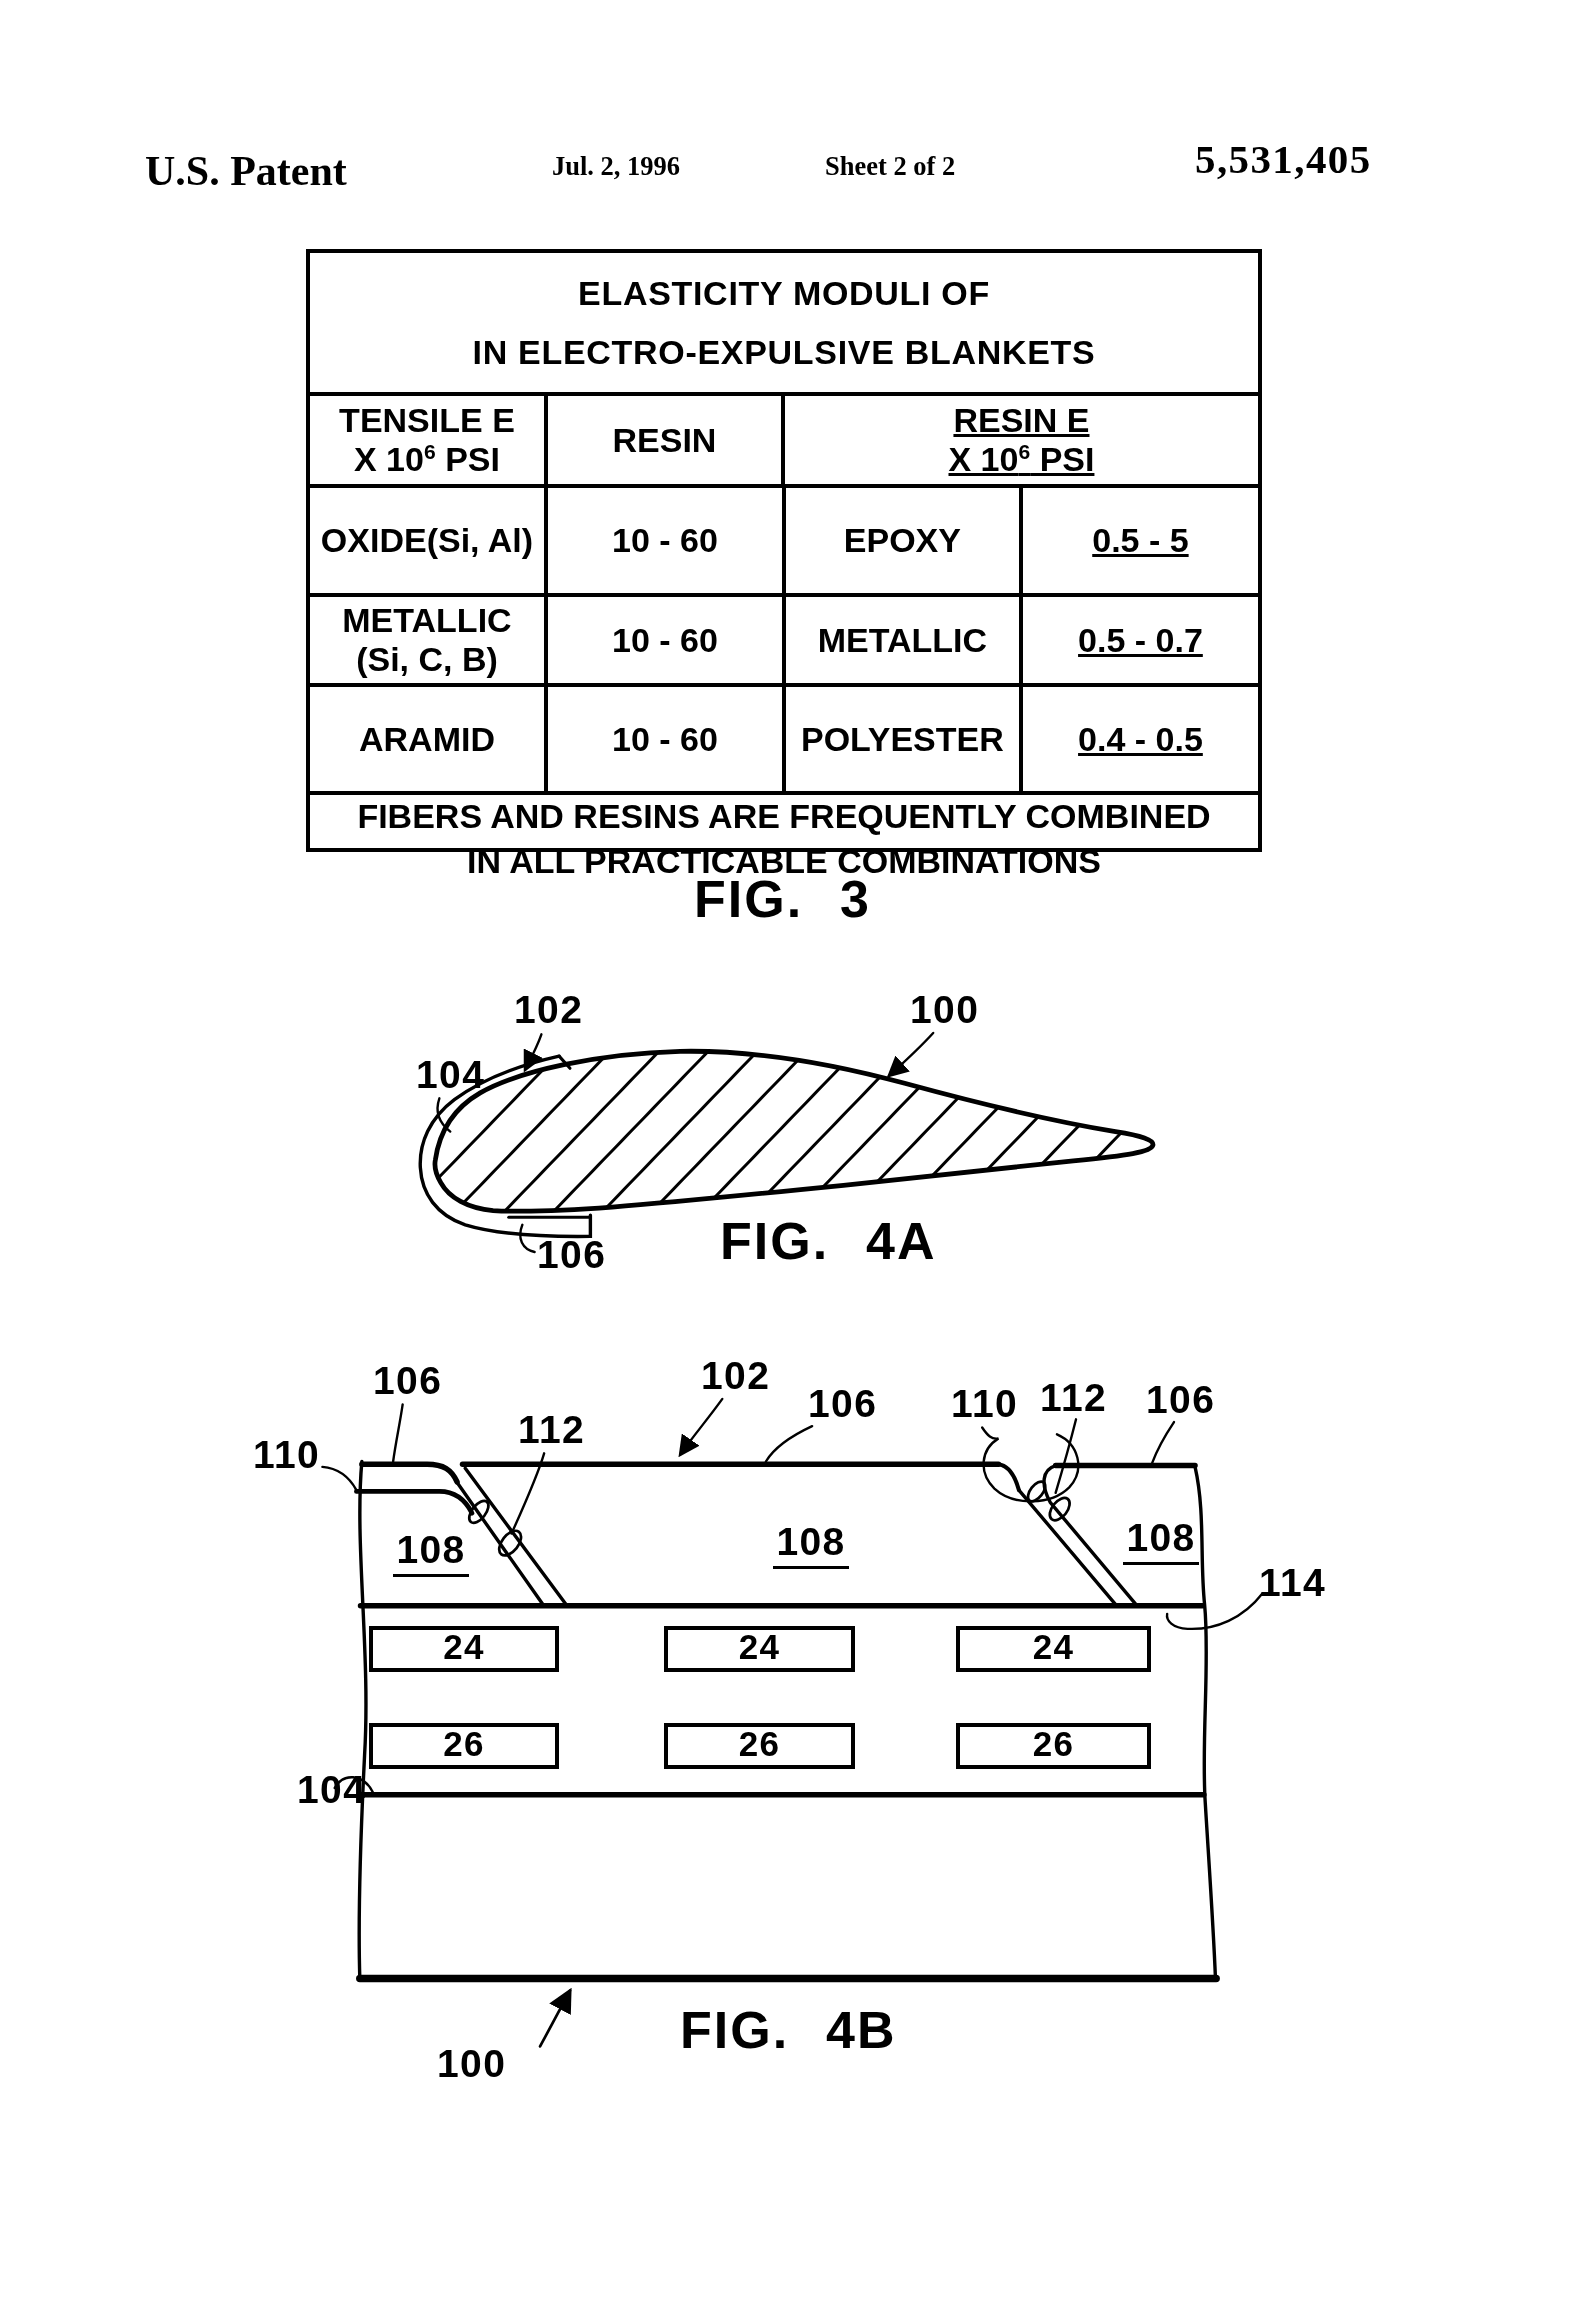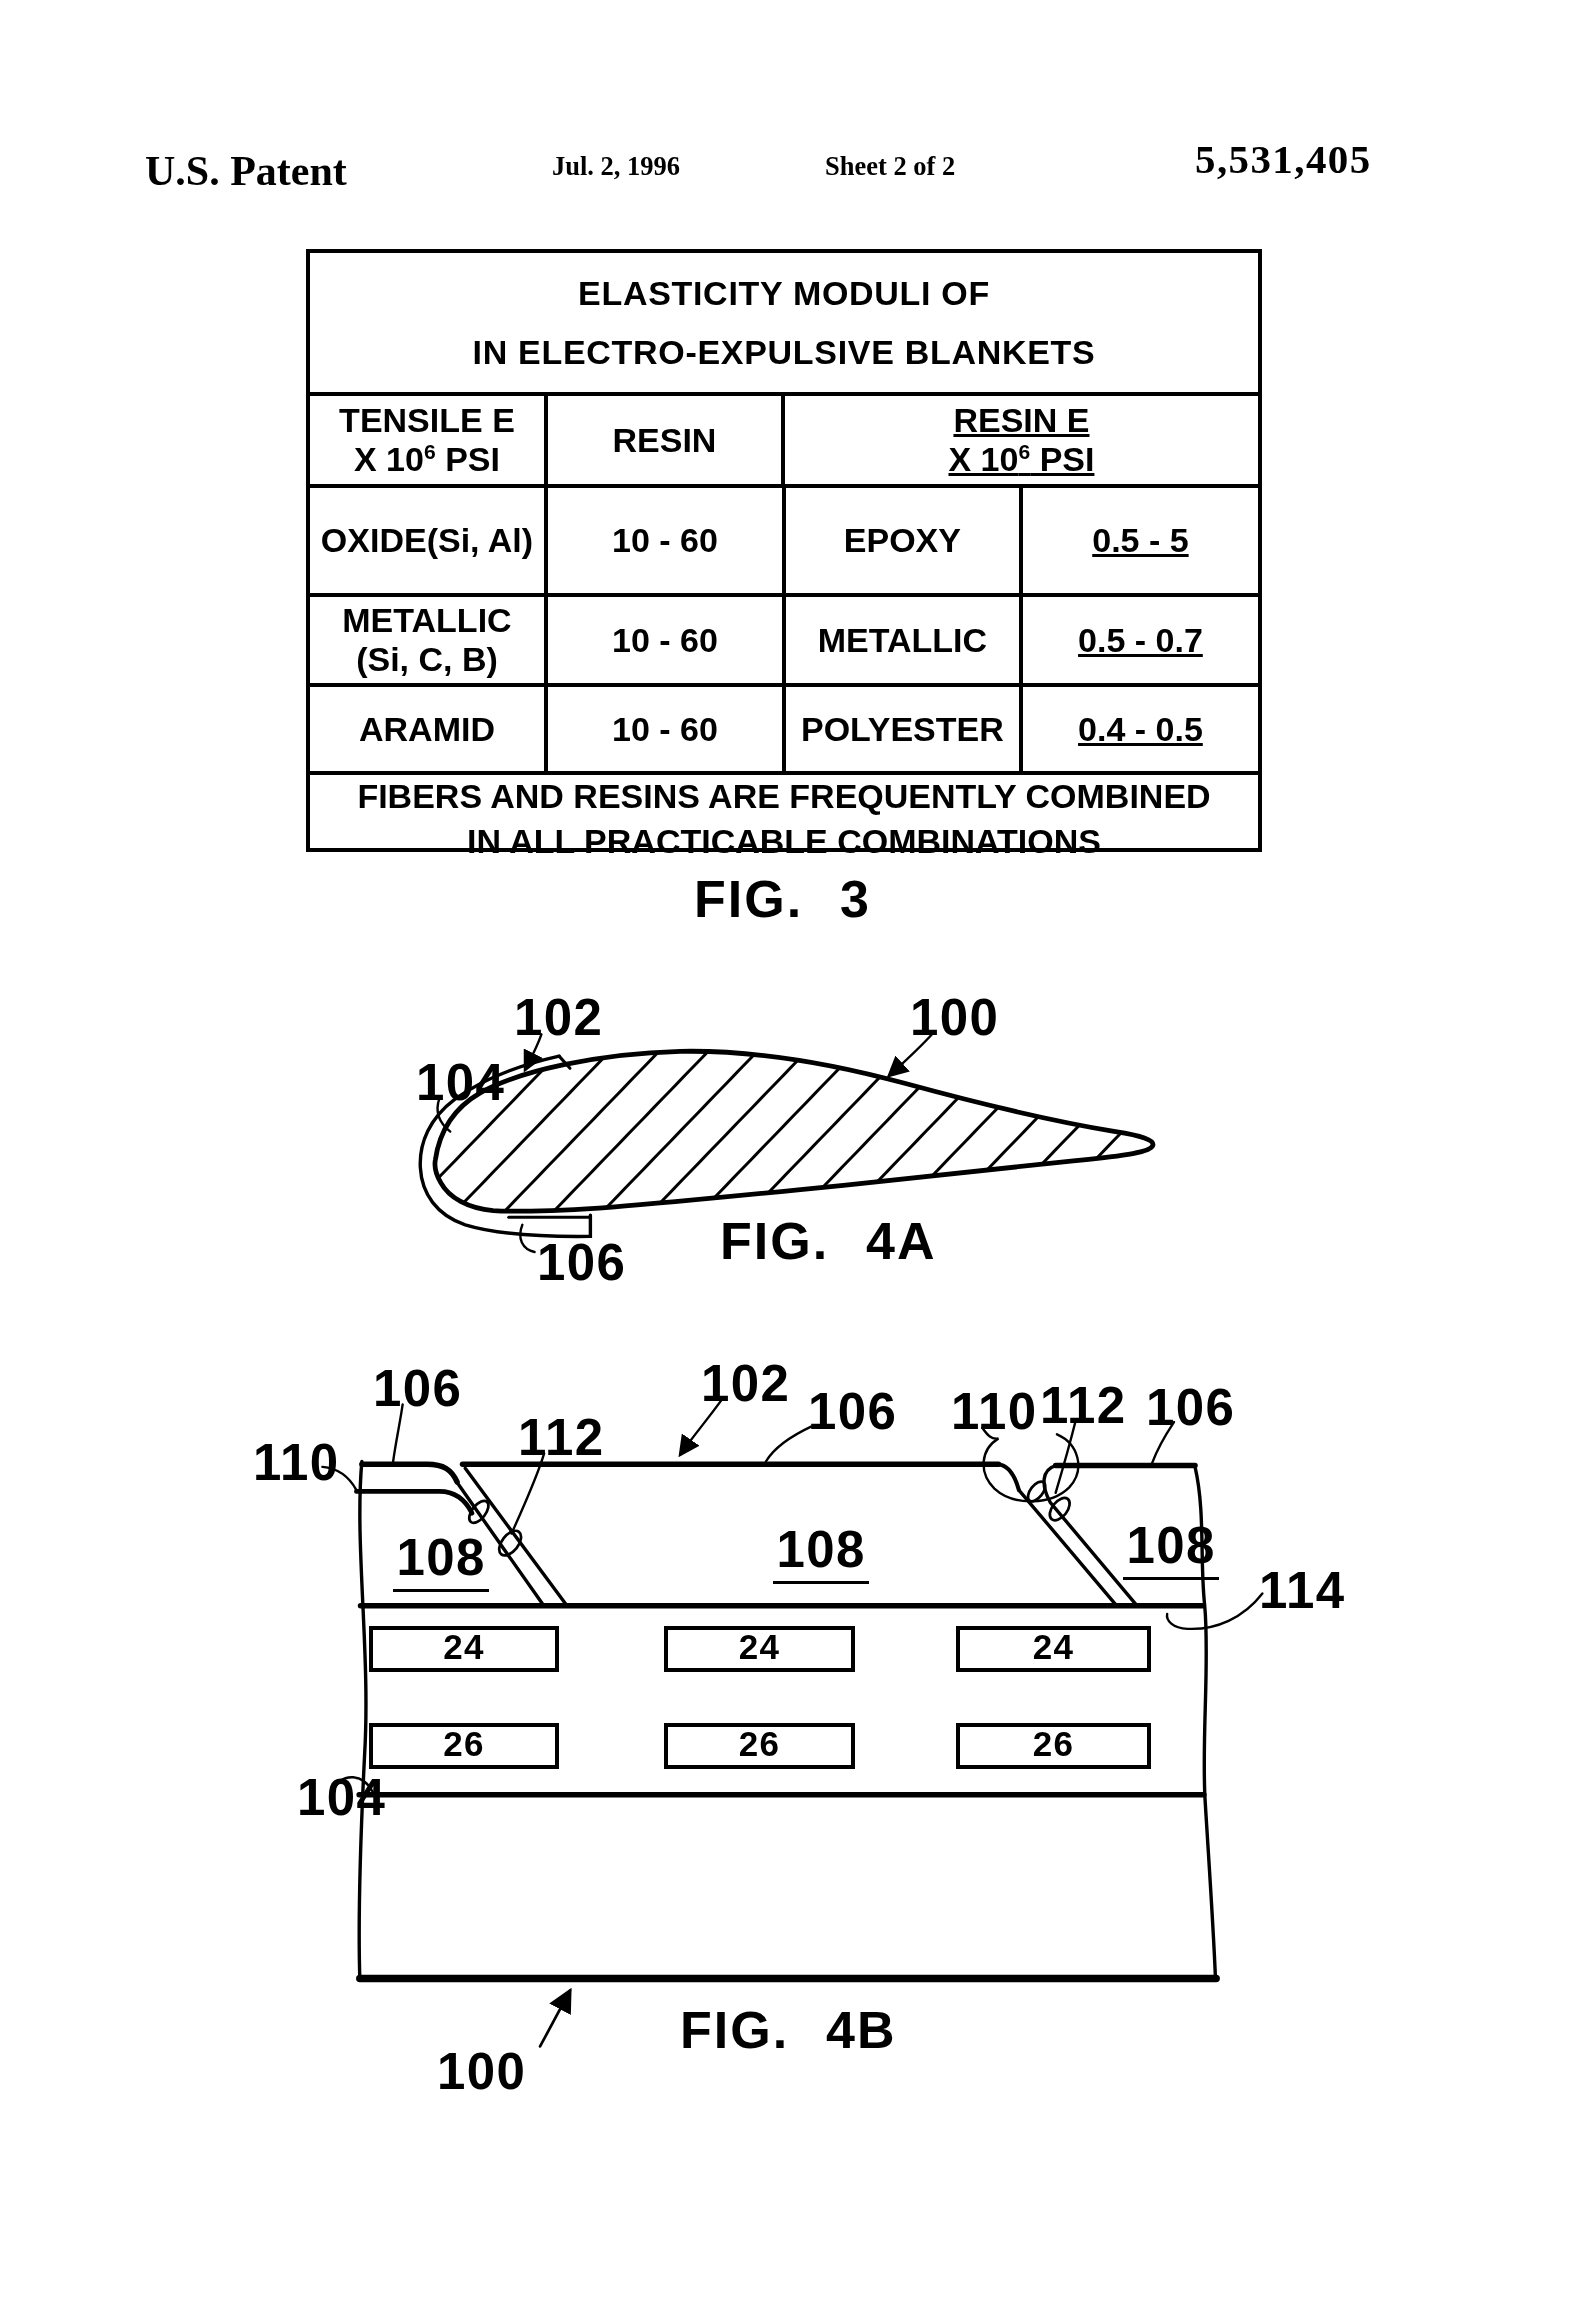--- a/index.html
+++ b/index.html
@@ -17,30 +17,30 @@
   .t-title{height:143px;box-sizing:border-box;border-bottom:4.1px solid #000;
            display:flex;flex-direction:column;justify-content:center;align-items:center;
            gap:20px;font-size:34px;font-weight:600;letter-spacing:0.7px;text-align:center;}
   .t-row{display:flex;width:100%;box-sizing:border-box;}
   .t-cell{box-sizing:border-box;border-right:4.1px solid #000;border-bottom:4.1px solid #000;
           display:flex;flex-direction:column;justify-content:center;align-items:center;
           font-size:34px;font-weight:600;text-align:center;line-height:39px;}
   .t-cell:last-child{border-right:none;}
   .c1{width:25.1%;} .c2{width:25.1%;} .c3{width:25.0%;} .c4{width:24.8%;flex:1;text-decoration:underline;}
   .hrow .t-cell{height:92px;}
-  .r1 .t-cell{height:109px;} .r2 .t-cell{height:90px;} .r3 .t-cell{height:88px;}
+  .r1 .t-cell{height:109px;} .r2 .t-cell{height:90px;} .r3 .t-cell{height:108px;}
   .t-foot{height:88px;display:flex;flex-direction:column;justify-content:center;align-items:center;
           gap:6.1px;font-size:34px;font-weight:600;text-align:center;}
   sup{font-size:0.62em;vertical-align:super;line-height:0;}
 
   
   .cap{position:absolute;display:flex;align-items:baseline;font-size:52px;font-weight:700;
        letter-spacing:2px;white-space:nowrap;}
   .cap .num{margin-left:37px;}
-  .ref{position:absolute;font-size:51px;font-weight:600;letter-spacing:1.4px;white-space:nowrap;}
+  .ref{position:absolute;font-size:39px;font-weight:600;letter-spacing:1.4px;white-space:nowrap;}
   .uline{border-bottom:3.4px solid #000;padding:0 3.4px 3.4px;}
   .cbox{position:absolute;border:4.1px solid #000;box-sizing:border-box;background:#fff;
         display:flex;align-items:center;justify-content:center;}
   .cbox span{font-size:35px;font-weight:600;letter-spacing:1.4px;
              border-bottom:3.4px solid #000;padding:0 2.7px 2px;}
   svg.art{position:absolute;left:0;top:0;}
 </style>
 </head>
 <body>
 

